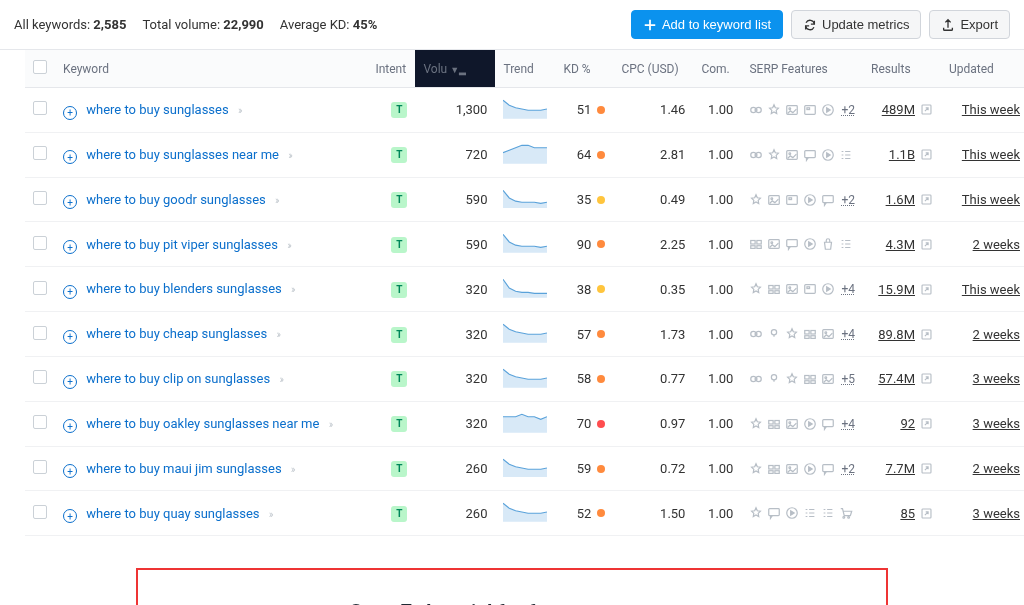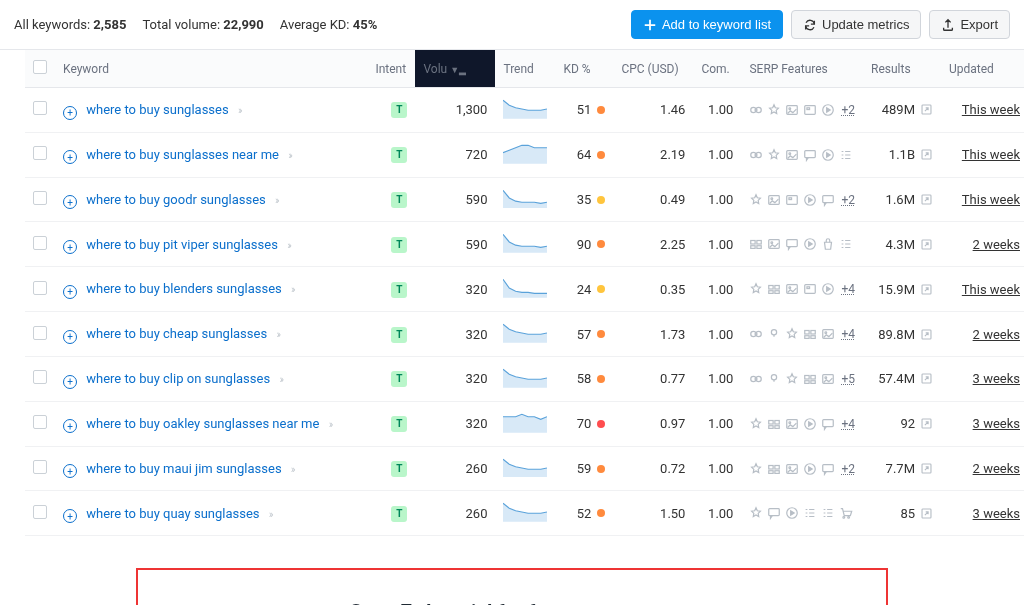--- a/index.html
+++ b/index.html
@@ -22,21 +22,21 @@
 tbody td.kw-cell { text-align: left; }
 .kw-link { color: #0b6fcc; text-decoration: none; cursor: pointer; }
 .plus-circle { display:inline-flex; width:14px; height:14px; border:1px solid #0b6fcc; border-radius:50%; align-items:center; justify-content:center; font-size:10px; color:#0b6fcc; margin-right:6px; position:relative; top:2px; }
 .chev { color:#c4cad0; font-size:11px; margin-left:6px; letter-spacing:-2px; }
 .intent-badge { display:inline-block; width:16px; height:16px; border-radius:3px; background:#b9f6ca; color:#00875a; font-size:10px; font-weight:700; line-height:16px; text-align:center; }
 .kd-cell { display:flex; align-items:center; justify-content:flex-end; gap:6px; }
 .dot { width:8px; height:8px; border-radius:50%; display:inline-block; }
 .serp-icons { display:flex; gap:4px; align-items:center; justify-content:flex-start; color:#b7bec6; }
 .serp-icons .si { width:14px; height:14px; display:inline-flex; align-items:center; justify-content:center; font-size:12px; }
 .serp-more { color:#6b7280; text-decoration:underline dotted; font-size:12px; margin-left:2px; }
-.results-cell { display:flex; align-items:center; justify-content:flex-end; gap:5px; }
+.results-cell { display:flex; align-items:center; justify-content:flex-end; gap:5px;text-decoration:underline; }
 .updated-cell { display:flex; align-items:center; justify-content:flex-end; gap:6px;text-decoration:underline; }
 .refresh { color:#0b92ee; cursor:pointer; }
 .promo { margin: 32px 136px 24px; border:2px solid #ee3434; padding:30px 20px; text-align:center; }
 .promo h2 { font-size:20px; font-weight:700; color:#1f2933; margin-bottom:10px; }
 .chk { width:14px; height:14px; border:1px solid #cbd1d7; border-radius:2px; display:inline-block; background:#fff; cursor:pointer; }
 .col-intent{width:48px}.col-vol{width:80px}.col-trend{width:60px}.col-kd{width:58px}.col-cpc{width:80px}.col-com{width:48px}.col-serp{width:120px}.col-res{width:78px}.col-upd{width:108px}
 .sort-ic { font-size:9px; color:#6b7280; margin-left:3px; }
 .mini-open { display:inline-flex; align-items:center; color:#b7bec6; }
 </style>
 </head>
@@ -178,21 +178,21 @@
     <td><svg viewBox="0 0 38 18">
             <path d="M0.0 8.4 L 5.4 6.3 L 10.9 4.1 L 16.3 2.0 L 21.7 2.0 L 27.1 4.1 L 32.6 4.1 L 38.0 4.1 L 38 18 L 0 18 Z" fill="#d8e9f7"></path>
             <path d="M0.0 8.4 L 5.4 6.3 L 10.9 4.1 L 16.3 2.0 L 21.7 2.0 L 27.1 4.1 L 32.6 4.1 L 38.0 4.1" fill="none" stroke="#5aa2da" stroke-width="1"></path>
           </svg></td>
     <td>
           <div class="kd-cell">
             <span>64</span>
             <span class="dot" style="background:#ff8a3d"></span>
           </div>
         </td>
-    <td>2.19</td>
+    <td>2.81</td>
     <td>1.00</td>
     <td style="text-align:left">
           <div class="serp-icons">
             <span class="si">
               <svg viewBox="0 0 16 16" fill="none" stroke="currentColor" stroke-width="1.4">
                 <circle cx="5" cy="8" r="3"></circle>
                 <circle cx="11" cy="8" r="3"></circle>
                 <path d="M6 8h4"></path>
               </svg>
             </span>
@@ -414,21 +414,21 @@
       <span class="chev">››</span>
     </td>
     <td><span class="intent-badge">T</span></td>
     <td>320</td>
     <td><svg viewBox="0 0 38 18">
             <path d="M0.0 2.0 L 5.4 9.5 L 10.9 12.3 L 16.3 13.3 L 21.7 13.3 L 27.1 14.2 L 32.6 14.2 L 38.0 14.2 L 38 18 L 0 18 Z" fill="#d8e9f7"></path>
             <path d="M0.0 2.0 L 5.4 9.5 L 10.9 12.3 L 16.3 13.3 L 21.7 13.3 L 27.1 14.2 L 32.6 14.2 L 38.0 14.2" fill="none" stroke="#5aa2da" stroke-width="1"></path>
           </svg></td>
     <td>
           <div class="kd-cell">
-            <span>24</span>
+            <span>38</span>
             <span class="dot" style="background:#ffc53d"></span>
           </div>
         </td>
     <td>0.35</td>
     <td>1.00</td>
     <td style="text-align:left">
           <div class="serp-icons">
             <span class="si">
               <svg viewBox="0 0 16 16" fill="none" stroke="currentColor" stroke-width="1.4">
                 <path d="M8 2l1.5 3.5L13 6l-2.5 2.4.6 3.6L8 10.3 4.9 12l.6-3.6L3 6l3.5-.5z"></path>

